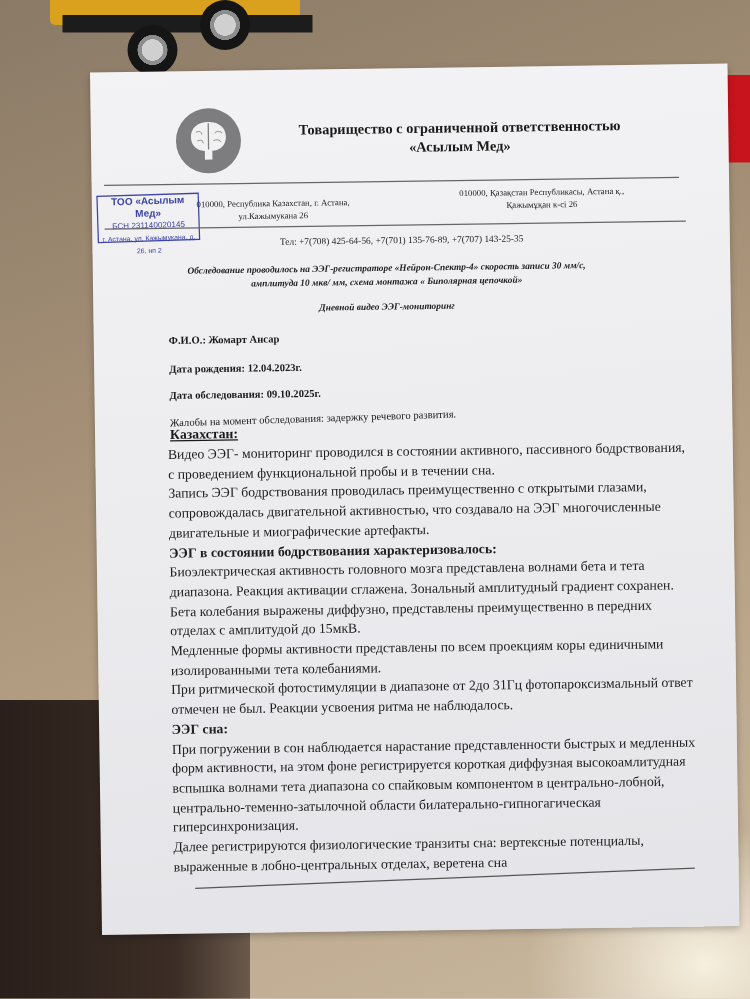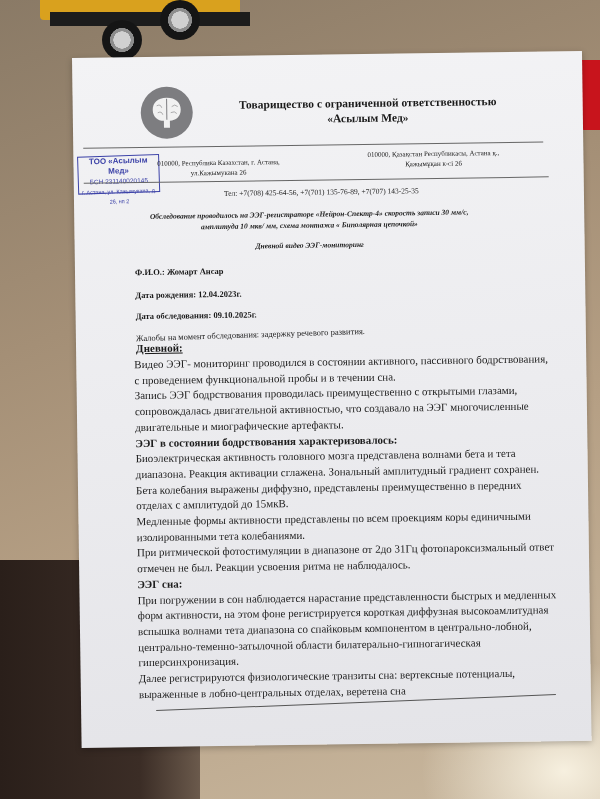--- a/index.html
+++ b/index.html
@@ -127,21 +127,21 @@
     <div>Обследование проводилось на  ЭЭГ-регистраторе «Нейрон-Спектр-4» скорость записи 30 мм/с,</div>
     <div>амплитуда 10 мкв/ мм, схема монтажа « Биполярная цепочкой»</div>
   </div>
   <div class="italic-bold" style="left:0px; top:185px; width:470px;">Дневной  видео ЭЭГ-мониторинг</div>
 
   <div class="field" style="top:210px;">Ф.И.О.: Жомарт Ансар</div>
   <div class="field" style="top:233px;">Дата рождения: 12.04.2023г.</div>
   <div class="field" style="top:254px;">Дата обследования: 09.10.2025г.</div>
   <div class="plain" style="top:274px; transform:rotate(-1deg);">Жалобы на момент обследования: задержку речевого развития.</div>
 
-  <div class="section-heading">Дневной:</div>
+  <div class="section-heading">Казахстан:</div>
 
   <div class="body-text">
     <p>Видео ЭЭГ- мониторинг проводился  в состоянии активного, пассивного бодрствования,  с проведением функциональной пробы и в течении сна.</p>
     <p>Запись ЭЭГ бодрствования проводилась преимущественно с открытыми глазами, сопровождалась  двигательной активностью, что создавало  на ЭЭГ многочисленные  двигательные и миографические  артефакты.</p>
     <p class="bold">ЭЭГ в состоянии бодрствования  характеризовалось:</p>
     <p>Биоэлектрическая активность головного мозга представлена волнами бета и тета диапазона. Реакция активации  сглажена. Зональный амплитудный градиент сохранен.</p>
     <p>Бета колебания  выражены диффузно,  представлены  преимущественно в передних отделах с   амплитудой до 15мкВ.</p>
     <p>Медленные формы активности представлены  по всем проекциям  коры единичными  изолированными  тета колебаниями.</p>
     <p>При ритмической  фотостимуляции в диапазоне от 2до 31Гц фотопароксизмальный ответ  отмечен не был. Реакции усвоения ритма не наблюдалось.</p>
     <p class="bold">ЭЭГ сна:</p>

